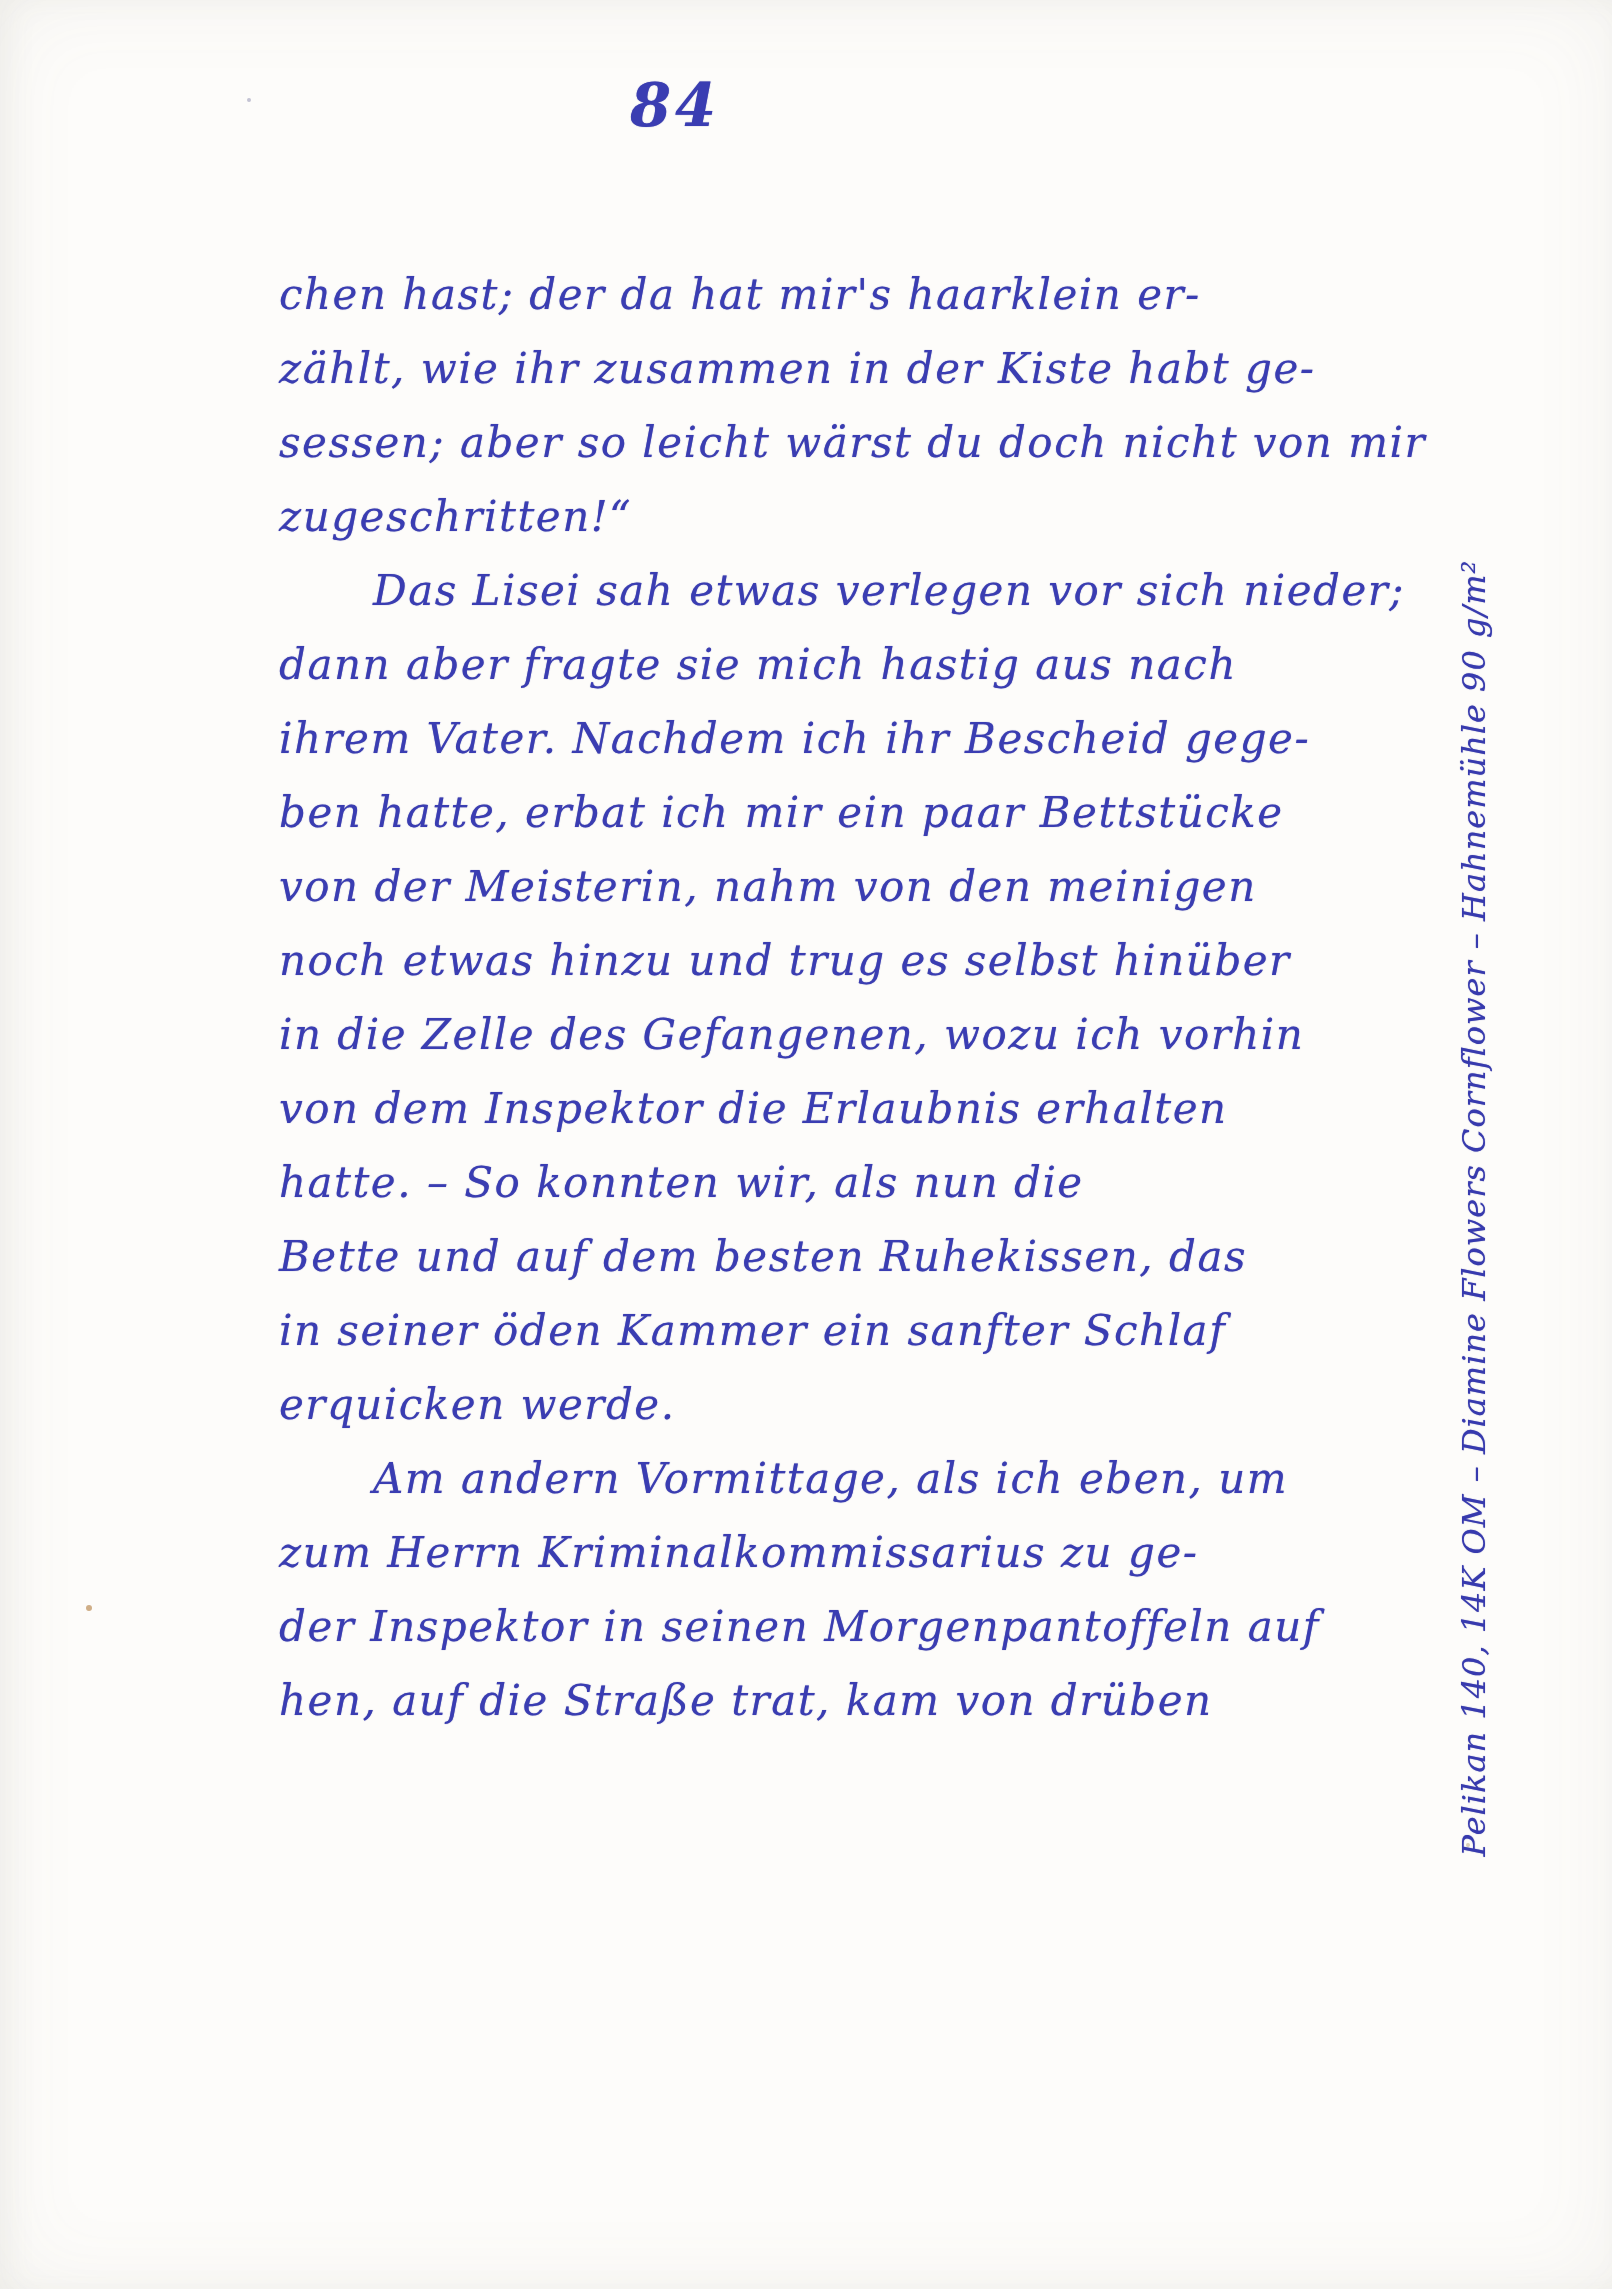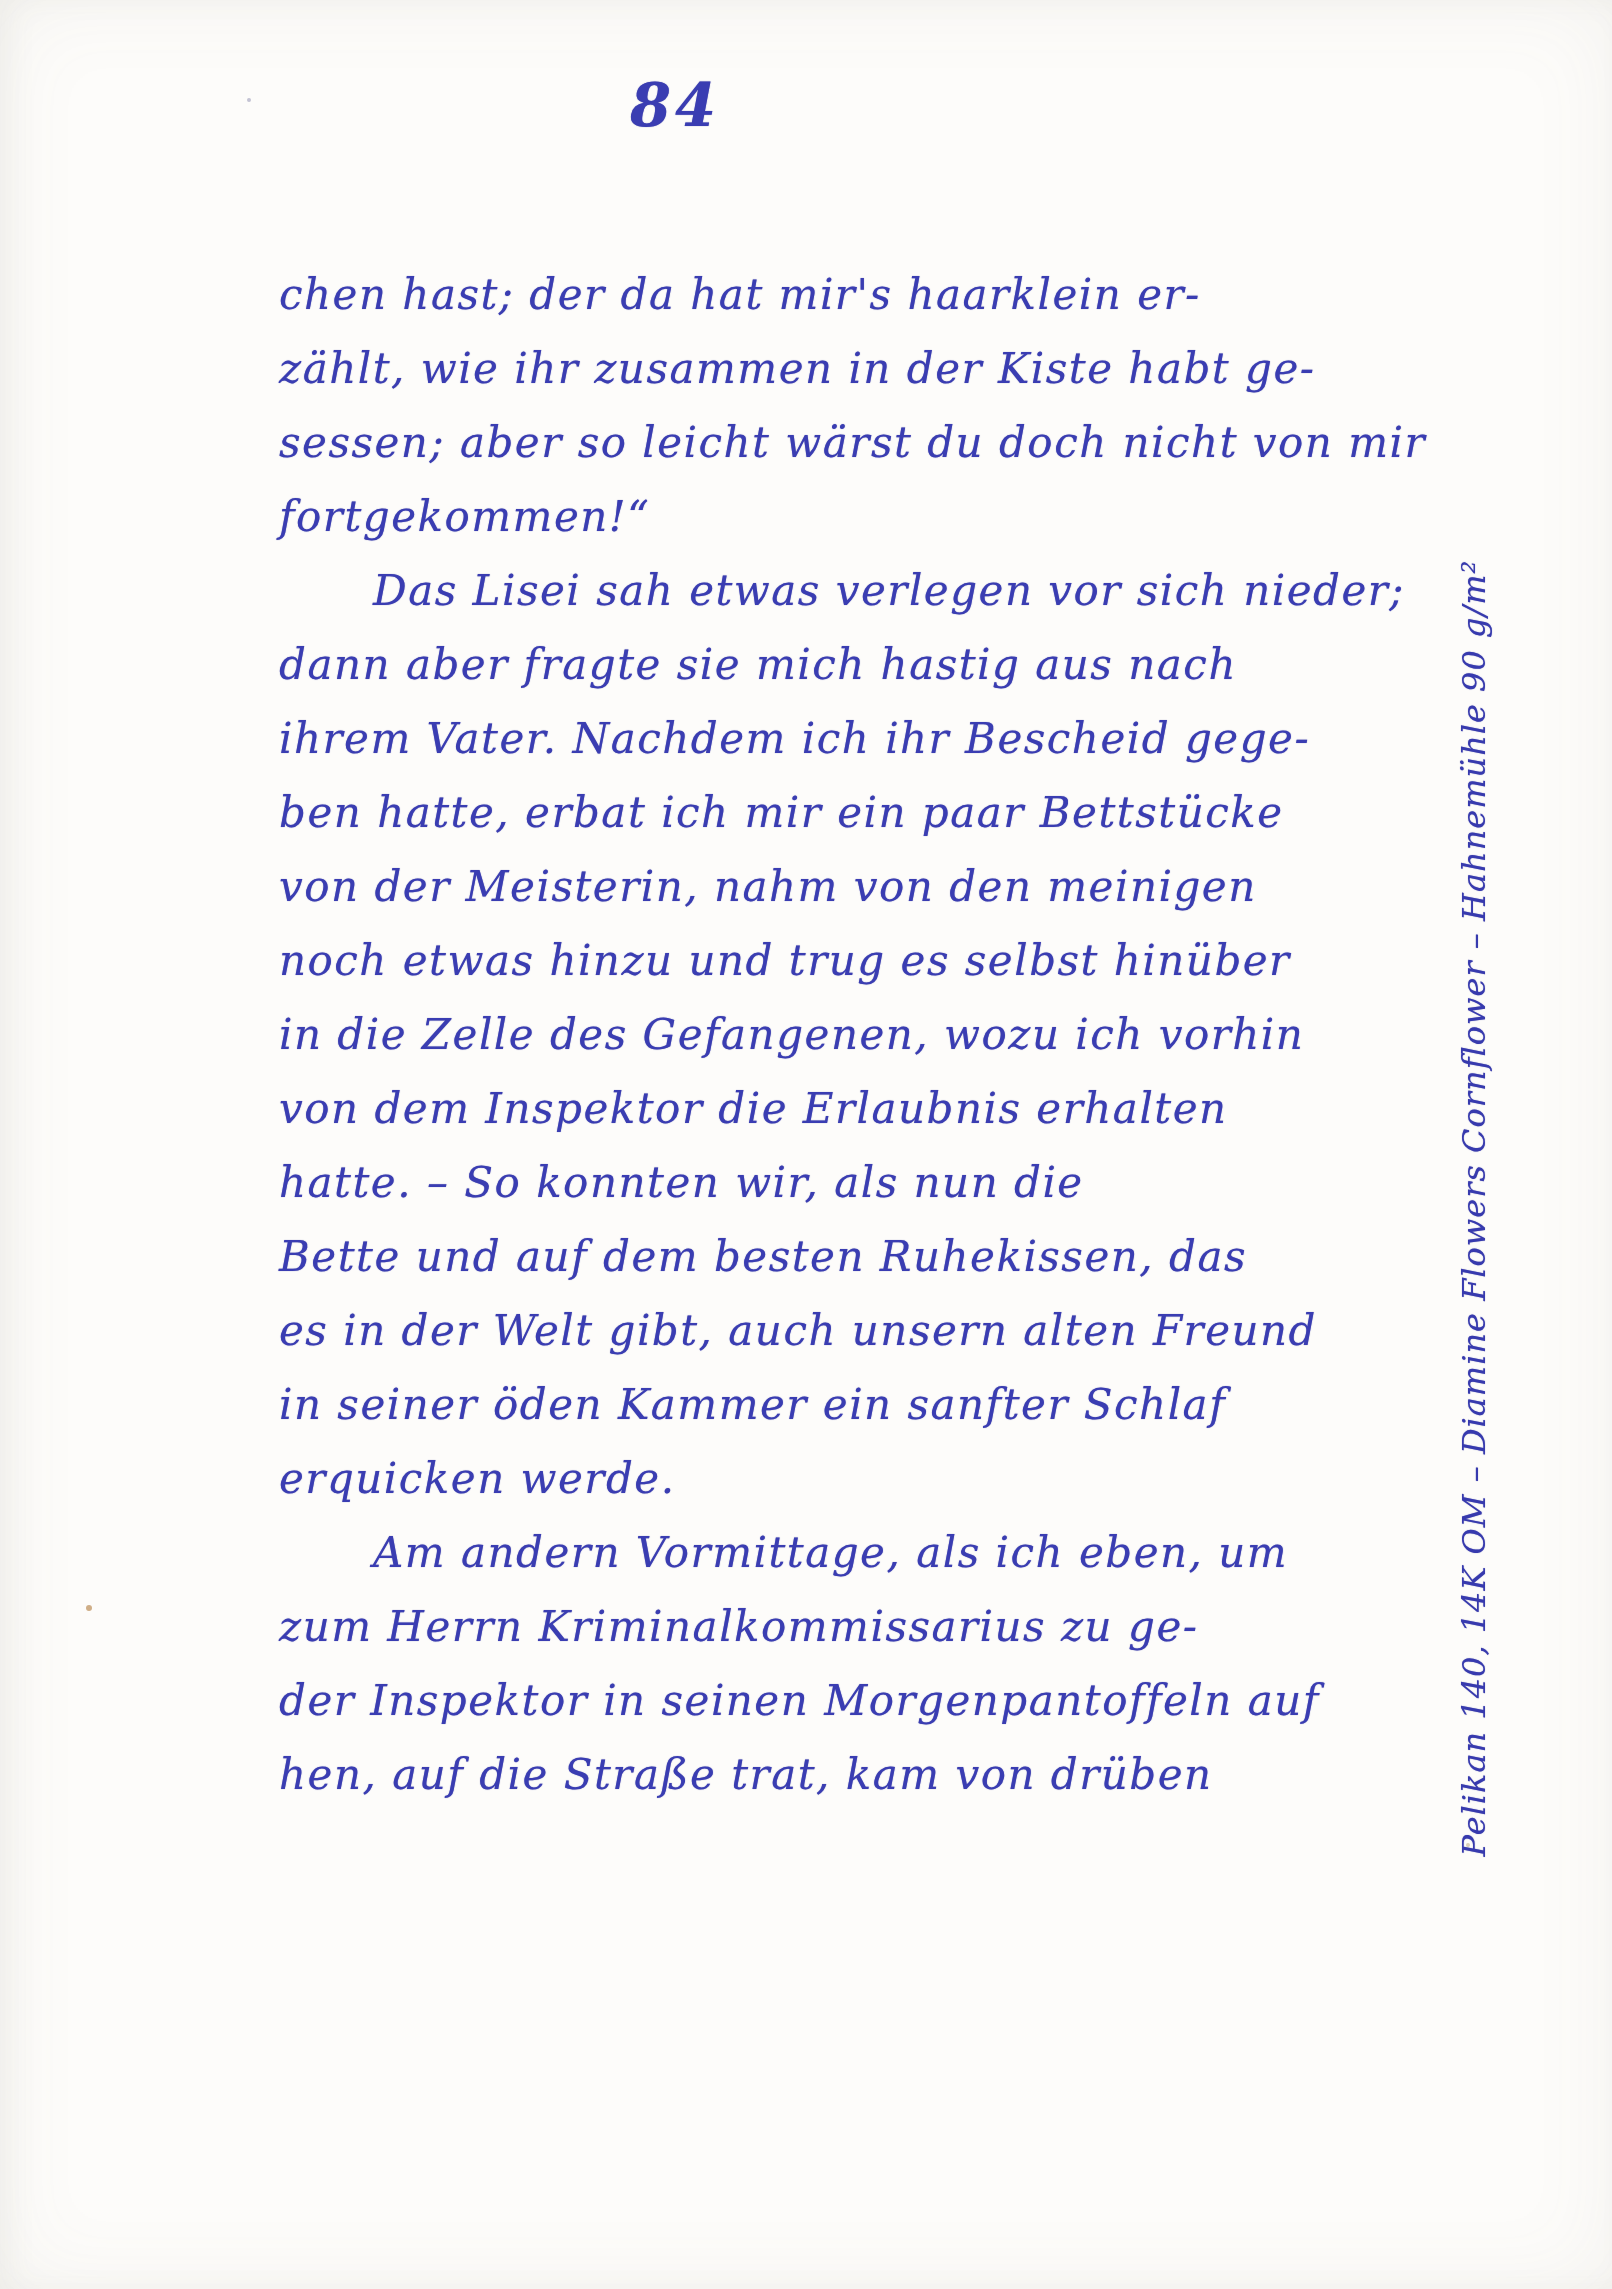--- a/index.html
+++ b/index.html
@@ -75,32 +75,31 @@
 <body>
 
 <div class="page">
 
   <div class="page-number">84</div>
 
   <div class="text-block">
     <div class="line">chen hast; der da hat mir's haarklein er-</div>
     <div class="line">zählt, wie ihr zusammen in der Kiste habt ge-</div>
     <div class="line">sessen; aber so leicht wärst du doch nicht von mir</div>
-    <div class="line">fortgekommen!“</div>
+    <div class="line">zugeschritten!“</div>
     <div class="line p-indent">Das Lisei sah etwas verlegen vor sich nieder;</div>
     <div class="line">dann aber fragte sie mich hastig aus nach</div>
     <div class="line">ihrem Vater. Nachdem ich ihr Bescheid gege-</div>
     <div class="line">ben hatte, erbat ich mir ein paar Bettstücke</div>
     <div class="line">von der Meisterin, nahm von den meinigen</div>
     <div class="line">noch etwas hinzu und trug es selbst hinüber</div>
     <div class="line">in die Zelle des Gefangenen, wozu ich vorhin</div>
     <div class="line">von dem Inspektor die Erlaubnis erhalten</div>
     <div class="line">hatte. – So konnten wir, als nun die</div>
     <div class="line">Bette und auf dem besten Ruhekissen, das</div>
-    <div class="line">es in der Welt gibt, auch unsern alten Freund</div>
     <div class="line">in seiner öden Kammer ein sanfter Schlaf</div>
     <div class="line">erquicken werde.</div>
     <div class="line p-indent">Am andern Vormittage, als ich eben, um</div>
     <div class="line">zum Herrn Kriminalkommissarius zu ge-</div>
     <div class="line">der Inspektor in seinen Morgenpantoffeln auf</div>
     <div class="line">hen, auf die Straße trat, kam von drüben</div>
   </div>
 
   <div class="margin-note">Pelikan 140, 14K OM – Diamine Flowers Cornflower – Hahnemühle 90 g/m²</div>
 

